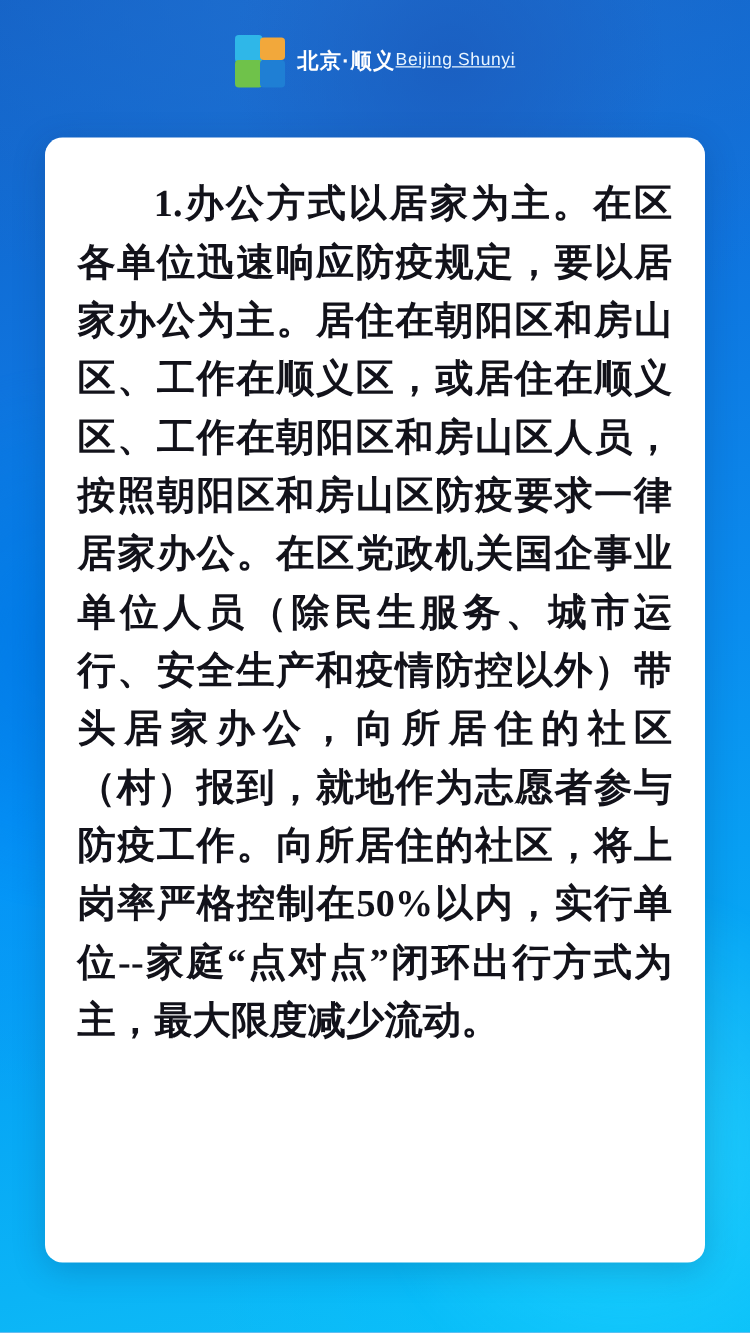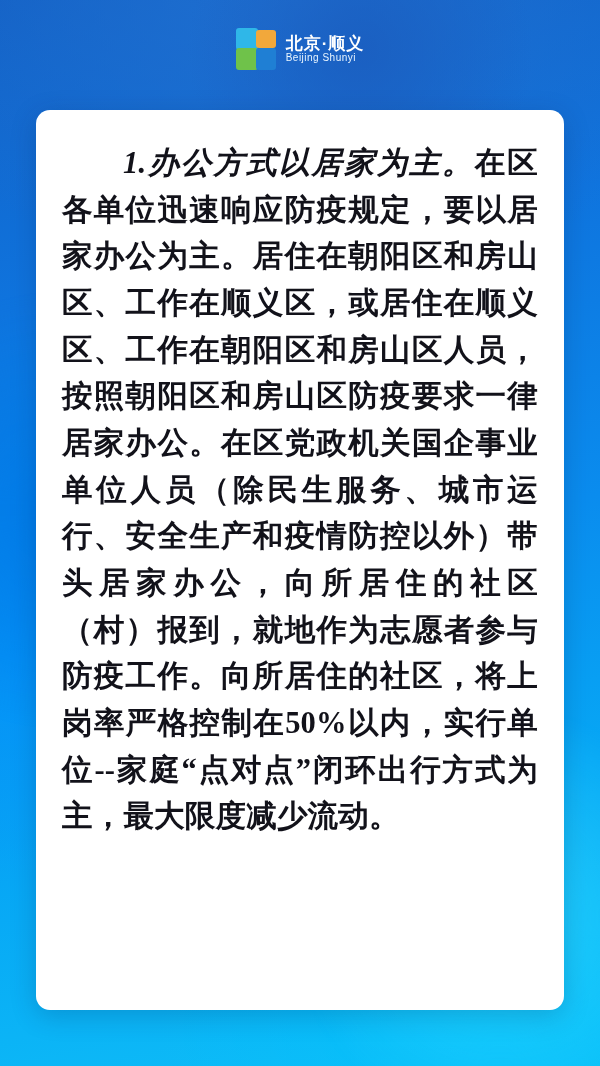--- a/index.html
+++ b/index.html
@@ -76,34 +76,35 @@
   .logo-mark .sq {
     position: absolute;
     border-radius: 3px;
   }
   .logo-mark .sq1 { left: 0;  top: 0;  width: 22px; height: 22px; background: #2fb7e8; }
   .logo-mark .sq2 { left: 20px; top: 2px; width: 20px; height: 18px; background: #f2a83b; }
   .logo-mark .sq3 { left: 0;  top: 20px; width: 22px; height: 22px; background: #6fc24a; }
   .logo-mark .sq4 { left: 20px; top: 20px; width: 20px; height: 22px; background: #1f7fd4; }
   .logo-text {
     display: flex;
-    flex-direction: column;
+    flex-direction: row;
     justify-content: center;
     line-height: 1.05;
     color: #ffffff;
   }
   .logo-cn {
     font-size: 17px;
     font-weight: bold;
     letter-spacing: 1px;
   }
   .logo-en {
-    font-size: 10px;
+    font-size: 14px;
     letter-spacing: 0.5px;
     color: #eaf6ff;
+    text-decoration: underline;
   }
 
   
   .card {
     position: relative;
     margin: 12px 36px 0 36px;
     background: #ffffff;
     border-radius: 14px;
     box-shadow: 0 6px 26px rgba(0, 40, 90, 0.22);
     padding: 30px 26px 34px 26px;
@@ -116,21 +117,20 @@
     font-family: "Liberation Serif", "DejaVu Serif", serif;
     font-size: 30.5px;
     line-height: 1.53;
     letter-spacing: 0.2px;
     text-align: justify;
     text-indent: 2em;
     font-weight: 600;
   }
   .body-text .lead {
     font-weight: bold;
-    font-style: italic;
   }
 </style>
 </head>
 <body>
 
 <div class="poster">
   <div class="glow-c"></div>
   <div class="glow-a"></div>
   <div class="glow-b"></div>
 

